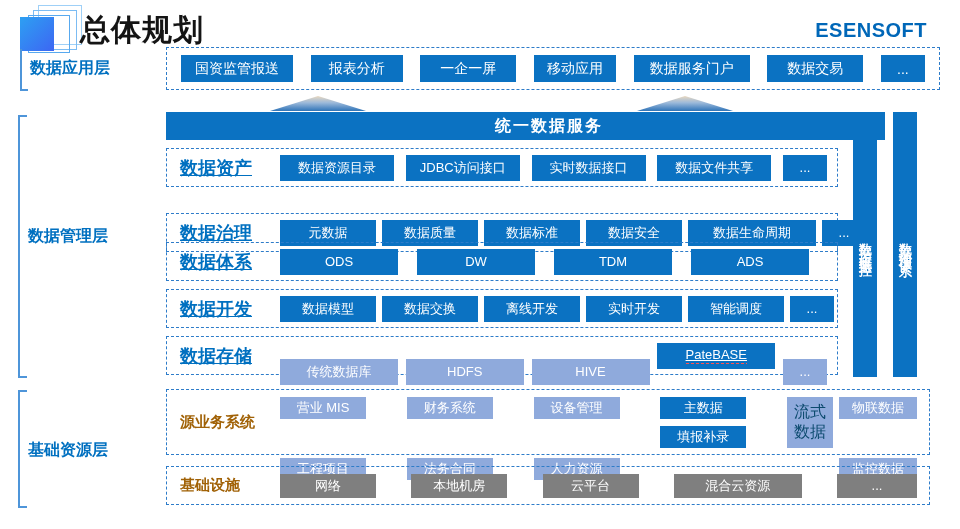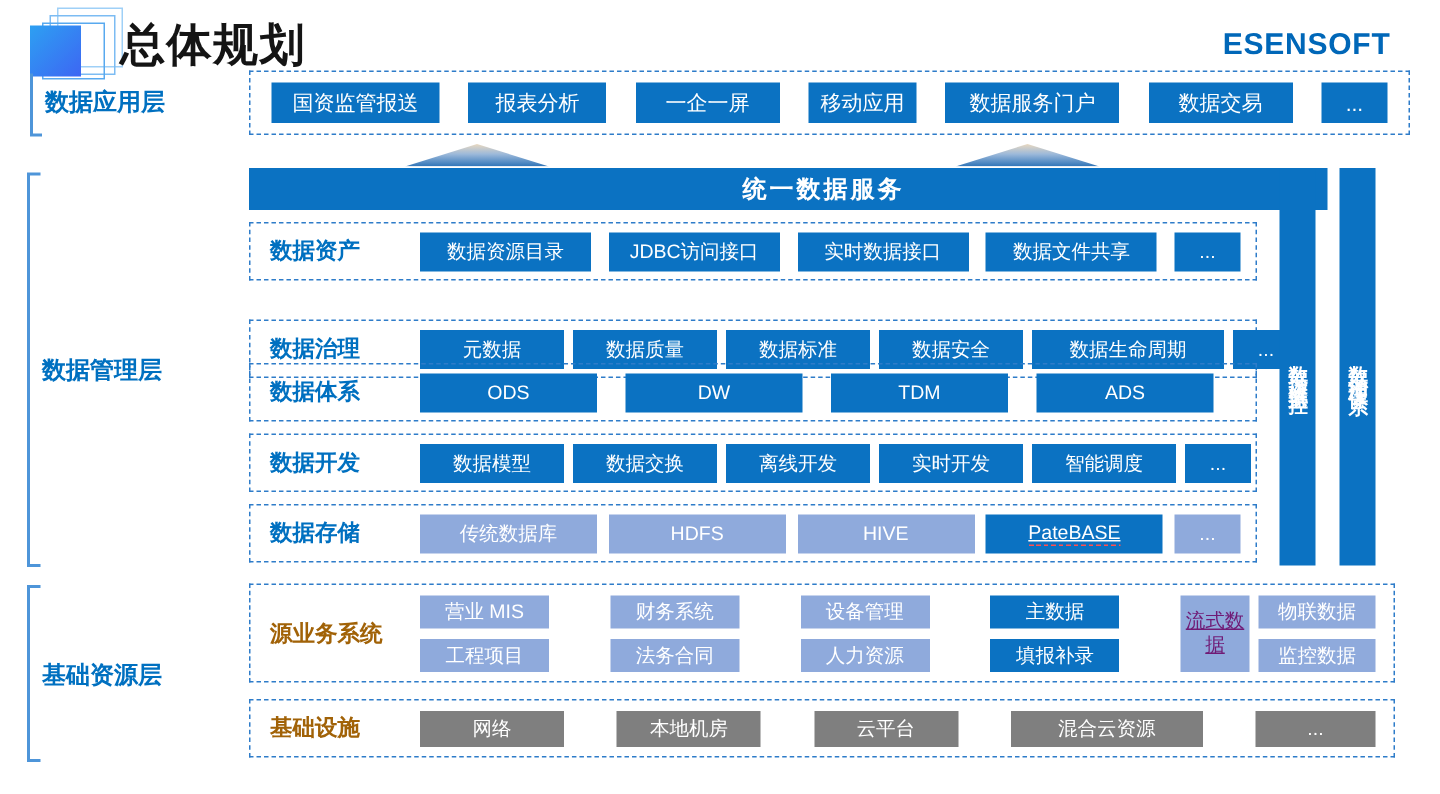--- a/index.html
+++ b/index.html
@@ -24,60 +24,60 @@
   .bracket{position:absolute;left:18px;width:7px;border-left:2px solid #4e95d9;}
   .bracket::before{content:"";position:absolute;left:0;top:0;width:7px;height:2px;background:#4e95d9;}
   .bracket::after{content:"";position:absolute;left:0;bottom:0;width:7px;height:2px;background:#4e95d9;}
   .layer-label{position:absolute;font-size:16px;font-weight:bold;color:#0070c0;white-space:nowrap;}
 
   
   .dashed{border:1.5px dashed #2e7cc9;box-sizing:border-box;}
   .btn{display:flex;align-items:center;justify-content:center;color:#fff;font-size:13px;
        box-sizing:border-box;white-space:nowrap;flex:none;}
   .dark{background:#0b72c2;}
-  .light{background:#8faadc;}
+  .light{background:#8faadc;margin-top:32px;}
   .gray{background:#7f7f7f;}
 
   
   .app-row{position:absolute;left:166px;top:47px;width:774px;height:43px;
     display:flex;align-items:center;justify-content:space-between;padding:0 14px;}
   .app-row .btn{height:27px;font-size:14px;}
-  .aw1{width:112px}.aw2{width:92px}.aw3{width:96px}.aw4{width:72px}.aw5{width:116px}.aw6{width:96px}.awd{width:44px}
+  .aw1{width:112px}.aw2{width:92px}.aw3{width:96px}.aw4{width:82px}.aw5{width:116px}.aw6{width:96px}.awd{width:44px}
 
   
   .arrow{position:absolute;width:96px;height:15px;
     clip-path:polygon(50% 0,100% 100%,0 100%);
     background:linear-gradient(180deg,#ead9c0 0%,#9cb9da 45%,#2f74b8 100%);}
   .arrow.a1{left:270px;top:96px;}
   .arrow.a2{left:637px;top:96px;}
 
   
   .service-bar{position:absolute;left:166px;top:112px;width:672px;height:28px;background:#0b72c2;
     display:flex;align-items:center;justify-content:center;color:#fff;font-size:16px;font-weight:bold;letter-spacing:2px;padding-left:47px;}
   .m-row{position:absolute;left:166px;width:672px;height:39px;display:flex;align-items:center;}
-  .m-label{flex:none;width:100px;padding-left:13px;font-size:15px;font-weight:bold;color:#0070c0;white-space:nowrap;}
+  .m-label{flex:none;width:100px;padding-left:13px;font-size:18px;font-weight:bold;color:#0070c0;white-space:nowrap;text-decoration:underline;}
   .m-items{flex:1;display:flex;align-items:center;justify-content:space-between;padding-right:10px;gap:6px;}
   .m-items .btn{height:26px;}
   .w114{width:114px}.w96{width:96px}.w128{width:128px}.w44{width:44px}.w118{width:118px}
   .squiggle{text-decoration:underline;background:repeating-linear-gradient(90deg,#ff5050 0 3px,rgba(0,0,0,0) 3px 5px) bottom left/100% 1.5px no-repeat;padding-bottom:2px;}
 
   .side-bar{position:absolute;top:112px;width:24px;height:265px;background:#0b72c2;
     display:flex;align-items:center;justify-content:center;}
   .side-bar span{writing-mode:vertical-rl;text-orientation:upright;color:#fff;font-size:13px;font-weight:bold;letter-spacing:4px;}
   .sb1{left:853px;} .sb2{left:893px;}
 
   
   .src-row{position:absolute;left:166px;top:389px;width:764px;height:66px;display:flex;align-items:center;}
   .src-label{flex:none;width:100px;padding-left:13px;font-size:15px;font-weight:bold;color:#a16207;white-space:nowrap;}
   .src-items{flex:1;display:flex;align-items:center;justify-content:space-between;padding-right:12px;}
   .col{display:flex;flex-direction:column;gap:7px;}
   .sbtn{width:86px;height:22px;font-size:13px;}
   .grp5{display:flex;align-items:center;gap:6px;}
-  .stream{width:46px;height:51px;font-size:13px;color:#701a75;line-height:1.25;text-align:center;
-    display:flex;align-items:center;justify-content:center;background:#8faadc;box-sizing:border-box;padding:2px;text-decoration:underline;}
+  .stream{width:46px;height:51px;font-size:16px;color:#0c4a6e;line-height:1.25;text-align:center;
+    display:flex;align-items:center;justify-content:center;background:#8faadc;box-sizing:border-box;padding:2px;}
   .sbtn2{width:78px;height:22px;font-size:13px;}
 
   .infra-row{position:absolute;left:166px;top:466px;width:764px;height:39px;display:flex;align-items:center;}
   .infra-items{flex:1;display:flex;align-items:center;justify-content:space-between;padding-right:12px;}
   .infra-items .btn{height:24px;}
   .gw1{width:96px}.gw2{width:96px}.gw3{width:96px}.gw4{width:128px}.gwd{width:80px}
 </style>
 </head>
 <body>
 
@@ -86,21 +86,21 @@
   <div class="outline o2"></div>
   <div class="outline o3"></div>
   <div class="solid"></div>
 </div>
 <div class="title">总体规划</div>
 <div class="brand">ESENSOFT</div>
 
 <div class="leader"></div>
 <div class="layer-label" style="left:30px;top:58px;">数据应用层</div>
 <div class="bracket" style="top:115px;height:263px;"></div>
-<div class="layer-label" style="left:28px;top:237px;font-family:Liberation Serif, serif;">数据管理层</div>
+<div class="layer-label" style="left:28px;top:226px;font-family:Liberation Serif, serif;">数据管理层</div>
 <div class="bracket" style="top:390px;height:118px;"></div>
 <div class="layer-label" style="left:28px;top:440px;">基础资源层</div>
 
 <div class="app-row dashed">
   <span class="btn dark aw1">国资监管报送</span>
   <span class="btn dark aw2">报表分析</span>
   <span class="btn dark aw3">一企一屏</span>
   <span class="btn dark aw4">移动应用</span>
   <span class="btn dark aw5">数据服务门户</span>
   <span class="btn dark aw6">数据交易</span>

